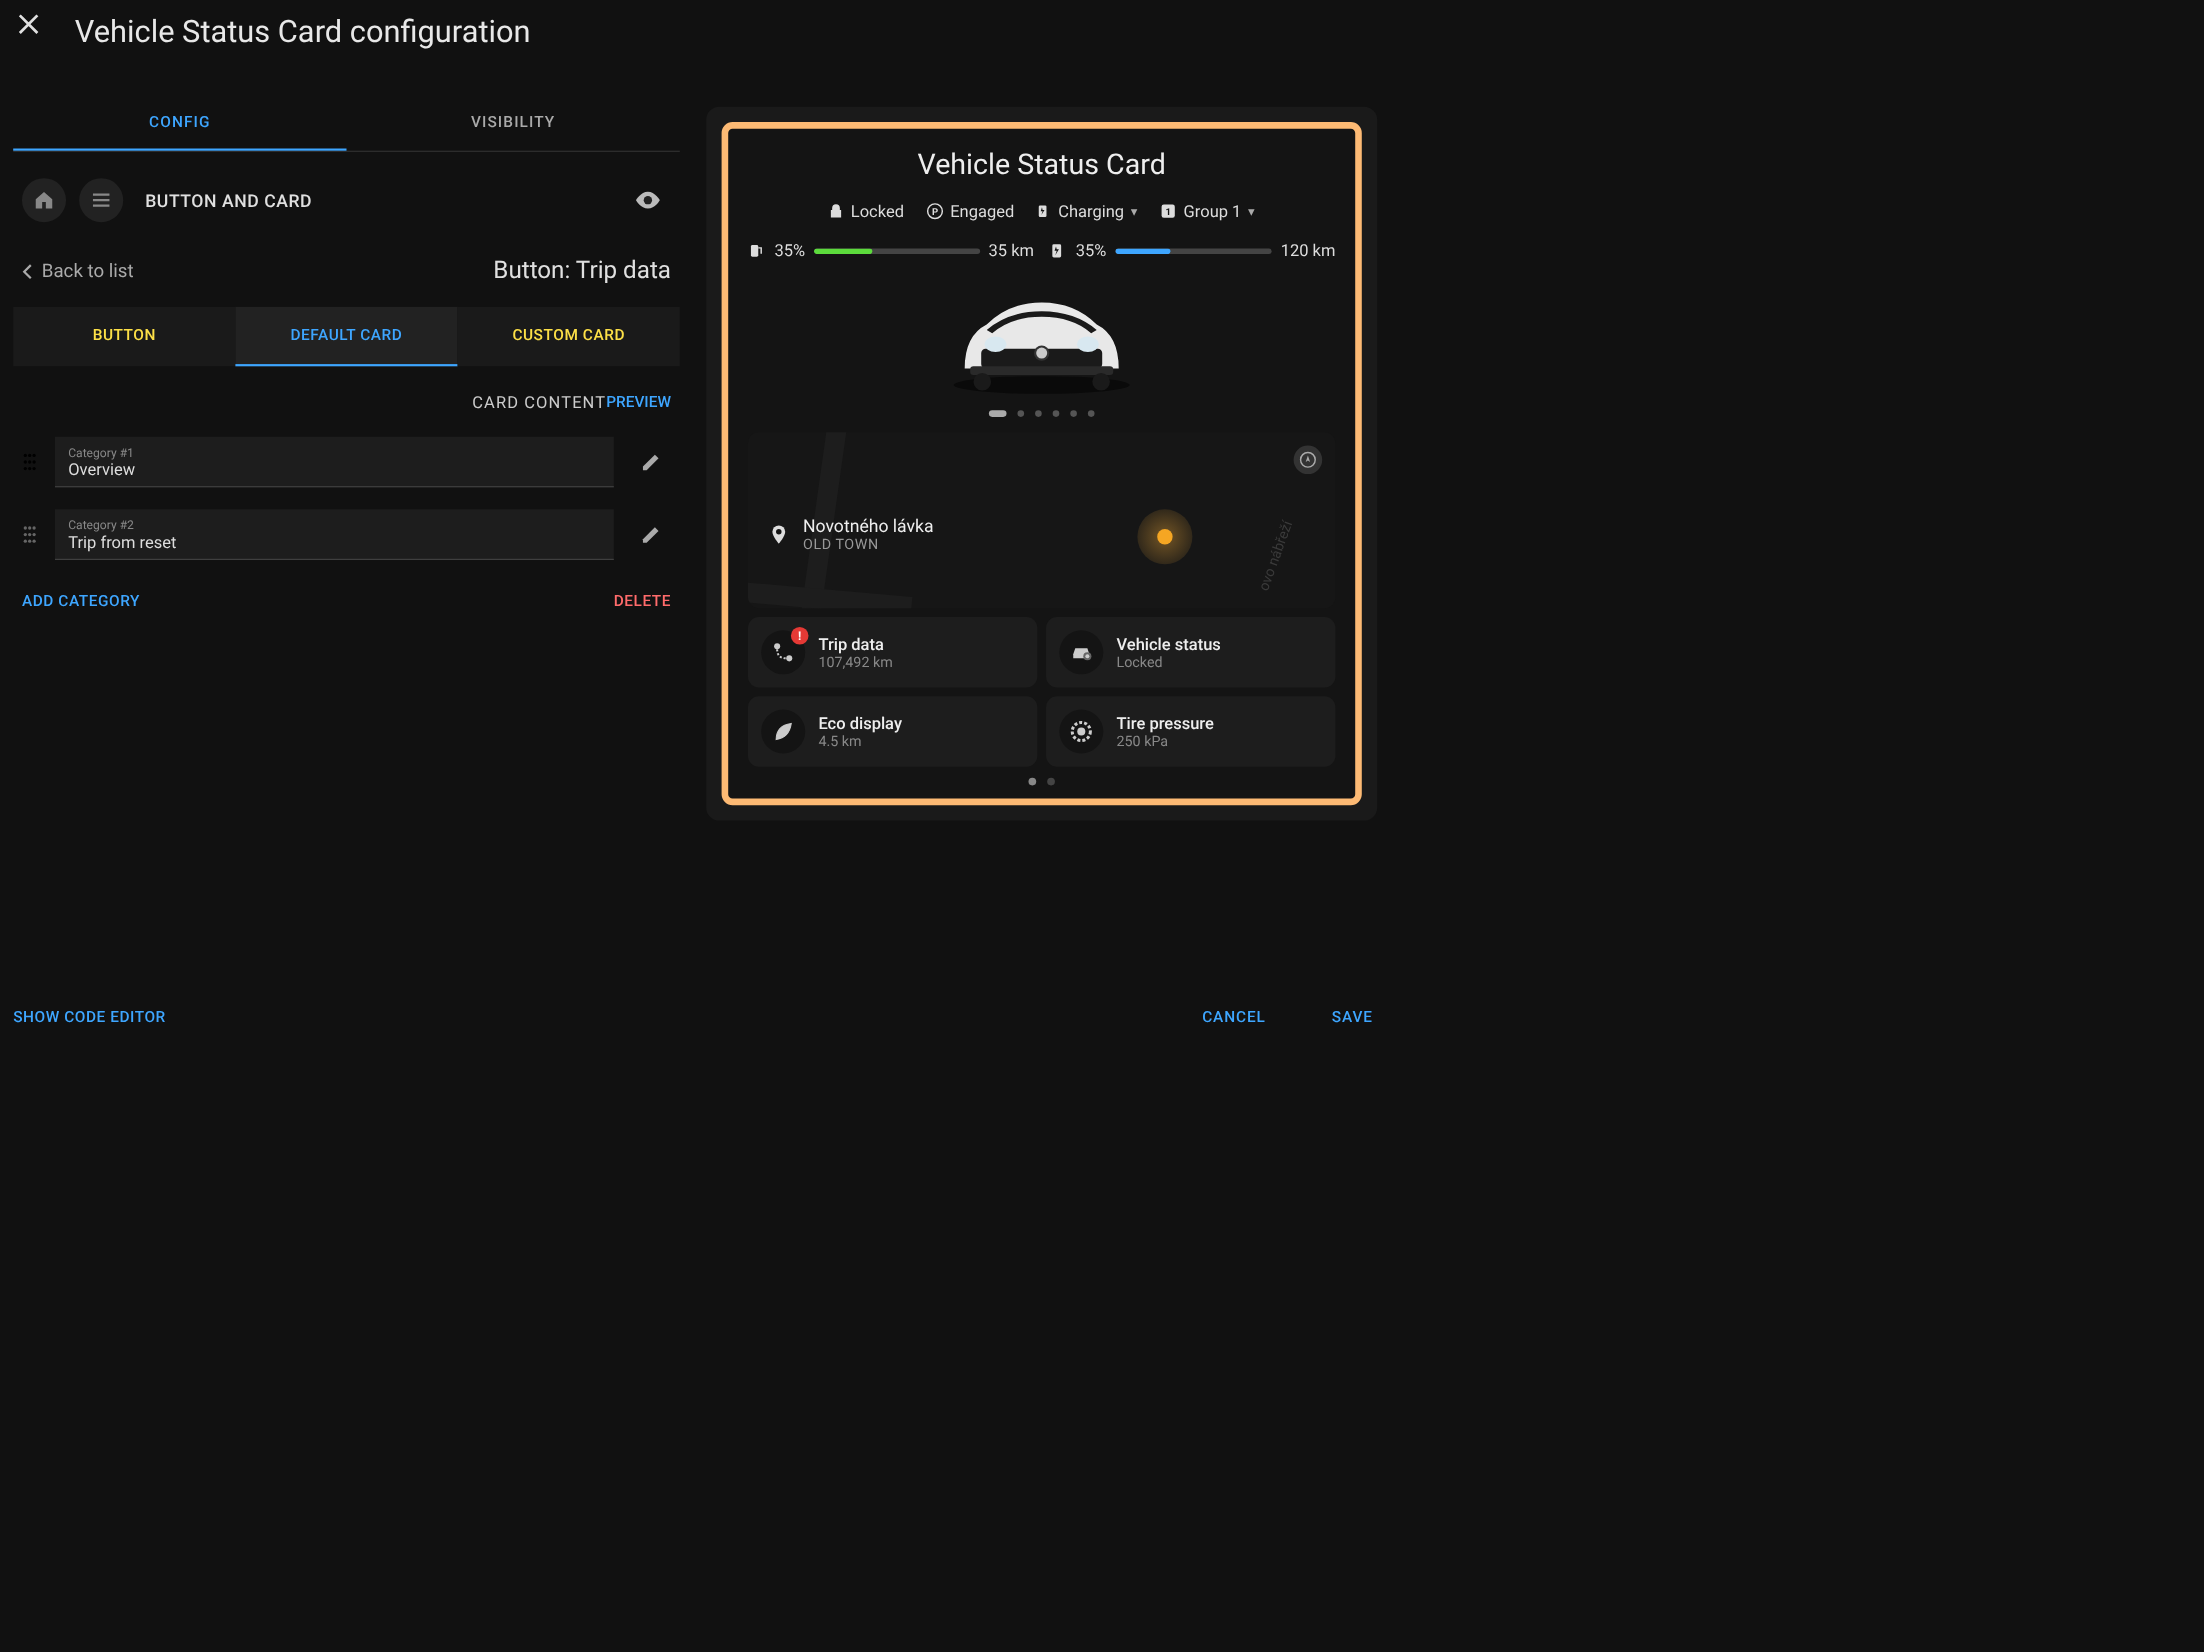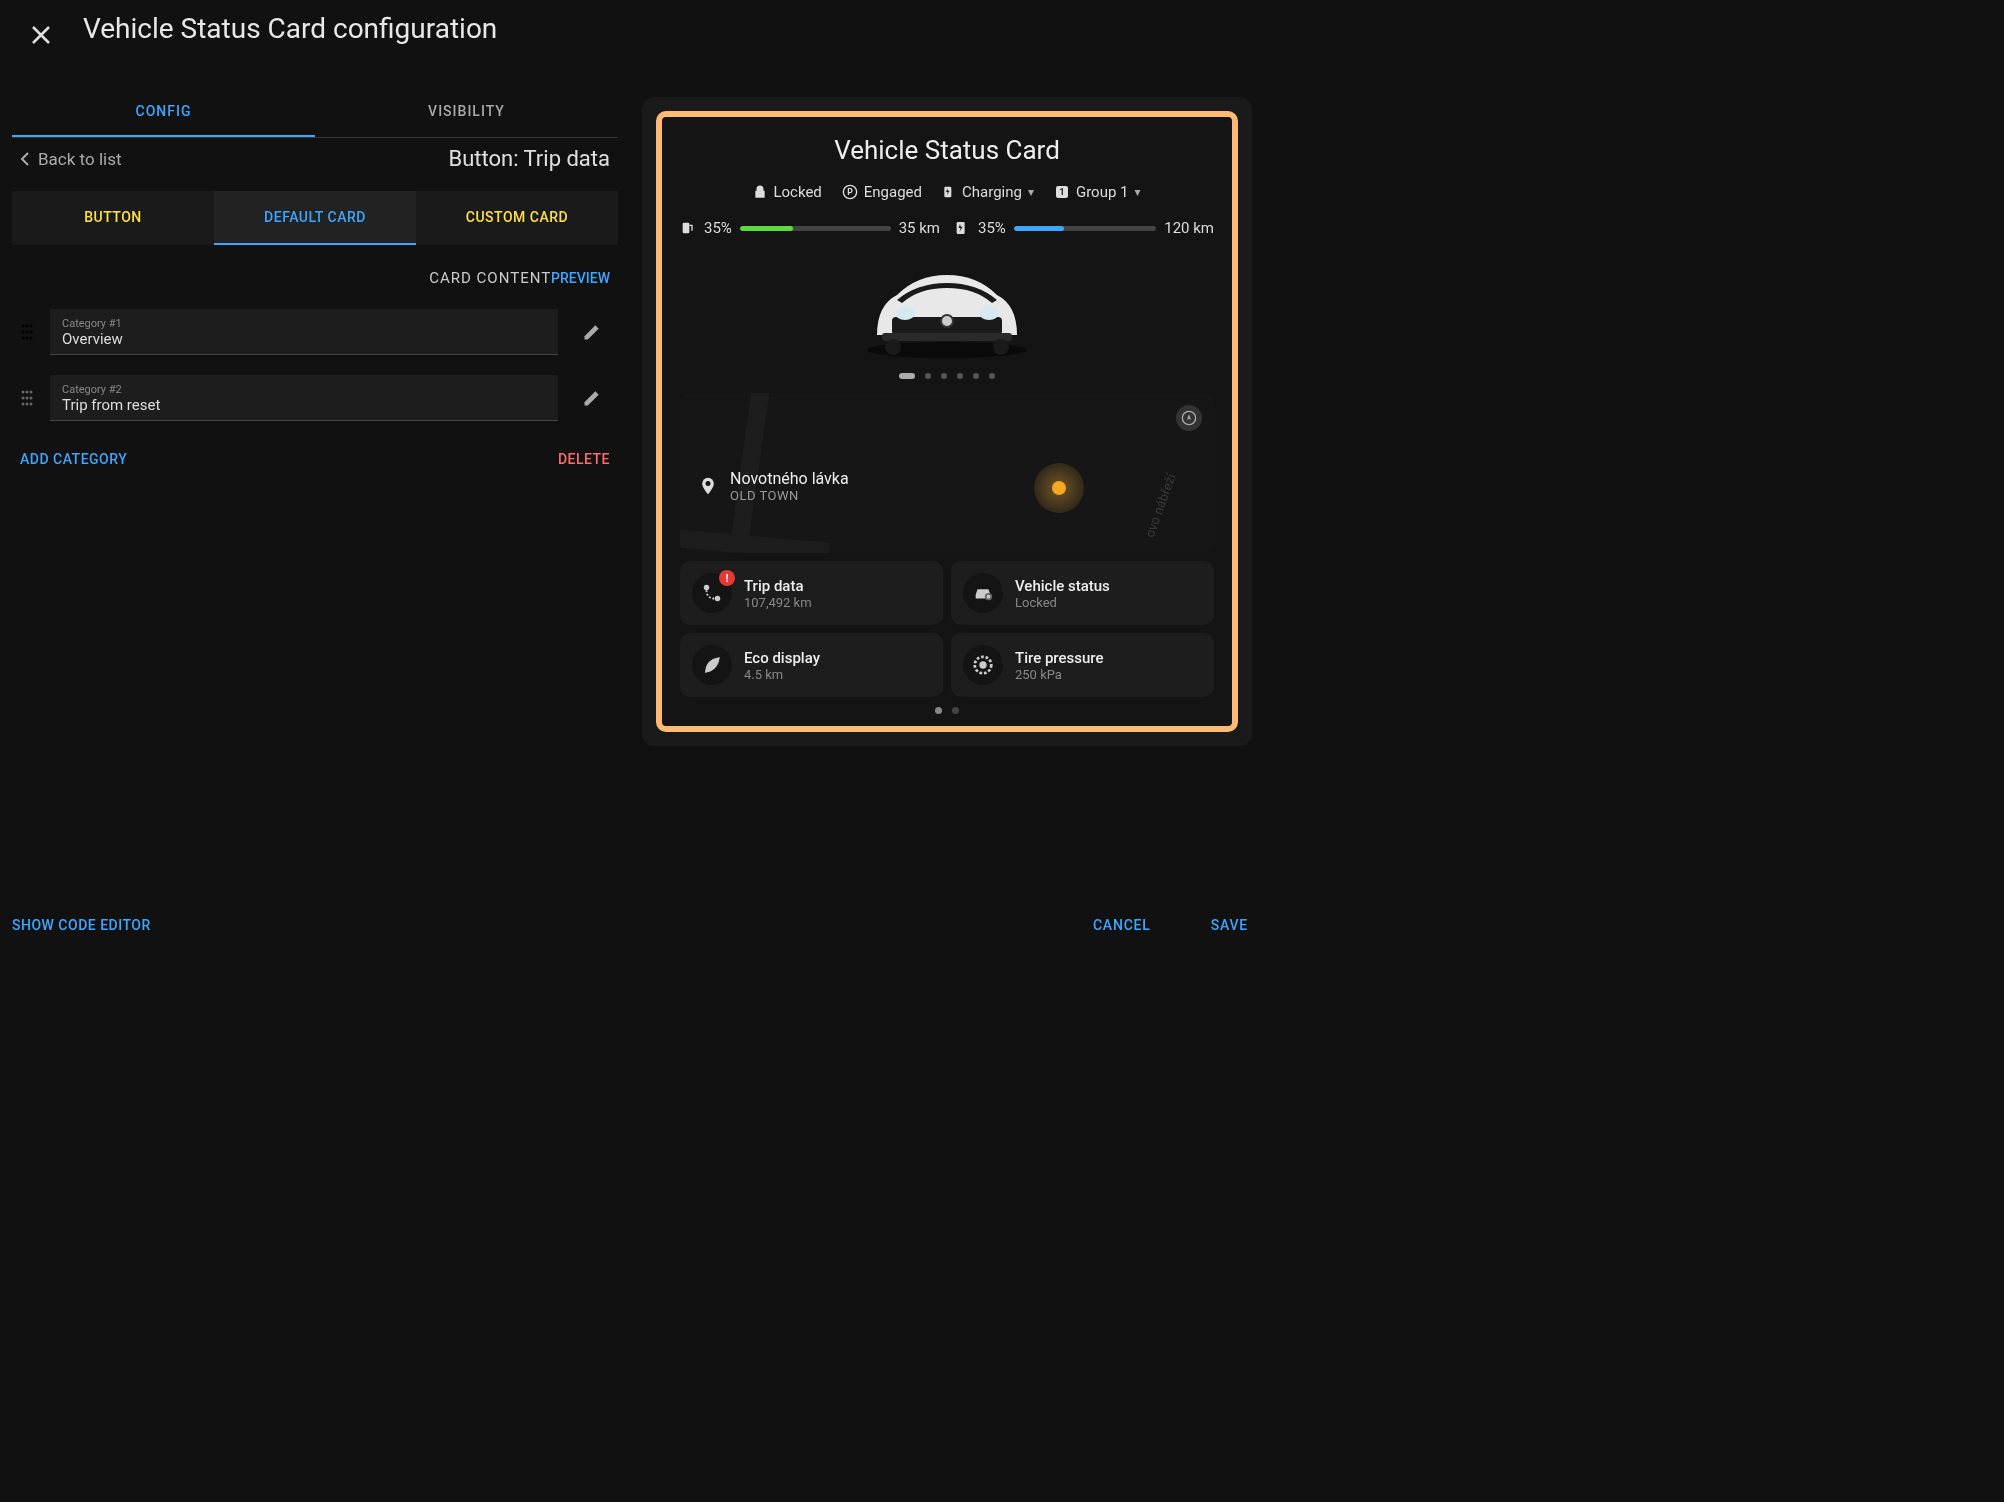--- a/index.html
+++ b/index.html
@@ -6,24 +6,23 @@
 body {
   background: #111111;
   color: #e0e0e0;
   font-family: -apple-system, BlinkMacSystemFont, "Segoe UI", Roboto, sans-serif;
   width: 1271px;
   height: 954px;
   overflow: hidden;
 }
 .dialog-header {
   display: flex;
-  align-items: flex-end;
+  align-items: flex-start;
   padding: 12px 16px;
   gap: 20px;
-  margin-left: 15px;
 }
 .close-x {
   font-size: 28px;
   color: #e0e0e0;
   cursor: pointer;
   width: 32px;
   text-align: center;
 }
 .dialog-title {
   font-size: 28px;
@@ -483,20 +482,39 @@
 
 <div class="main-layout">
 
   <div class="left-panel">
 
     <div class="tabs-row">
       <div class="tab active">CONFIG</div>
       <div class="tab">VISIBILITY</div>
     </div>
 
+    <div class="toolbar-row">
+      <div class="icon-circle">
+        <svg width="20" height="20" viewBox="0 0 24 24">
+            <path d="M3 11 L12 3 L21 11 V21 H14 V14 H10 V21 H3 Z" fill="#888"></path>
+          </svg>
+      </div>
+      <div class="icon-circle">
+        <svg width="20" height="20" viewBox="0 0 24 24">
+            <path d="M3 6h18M3 12h18M3 18h18" stroke="#888" stroke-width="2.5"></path>
+          </svg>
+      </div>
+      <div class="toolbar-label">BUTTON AND CARD</div>
+      <div class="eye-icon">
+        <svg width="26" height="26" viewBox="0 0 24 24">
+            <path d="M12 5 C6 5 2 12 2 12 s4 7 10 7 s10-7 10-7 S18 5 12 5 Z" fill="#bbb"></path>
+            <circle cx="12" cy="12" r="3.5" fill="#222"></circle>
+          </svg>
+      </div>
+    </div>
 
     <div class="breadcrumb-row">
       <div class="back-link">
         <svg width="10" height="14" viewBox="0 0 10 14">
             <path d="M8 1 L2 7 L8 13" stroke="#aaa" stroke-width="2" fill="none"></path>
           </svg>
         <span>Back to list</span>
       </div>
       <div class="button-title">Button: Trip data</div>
     </div>

